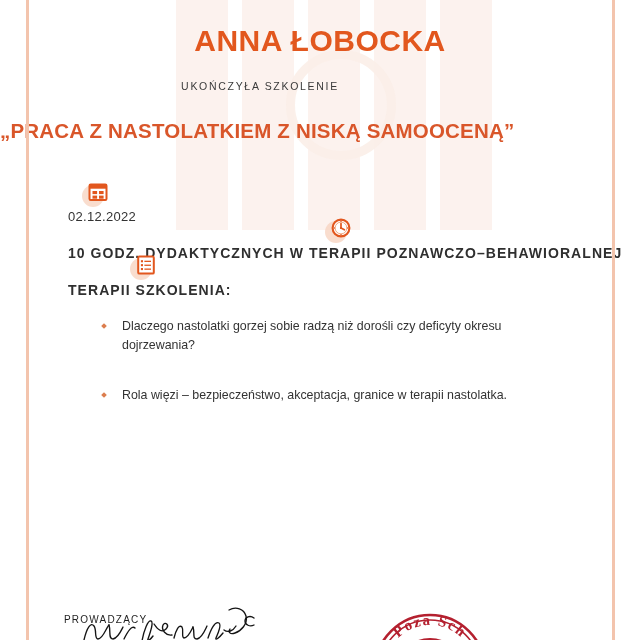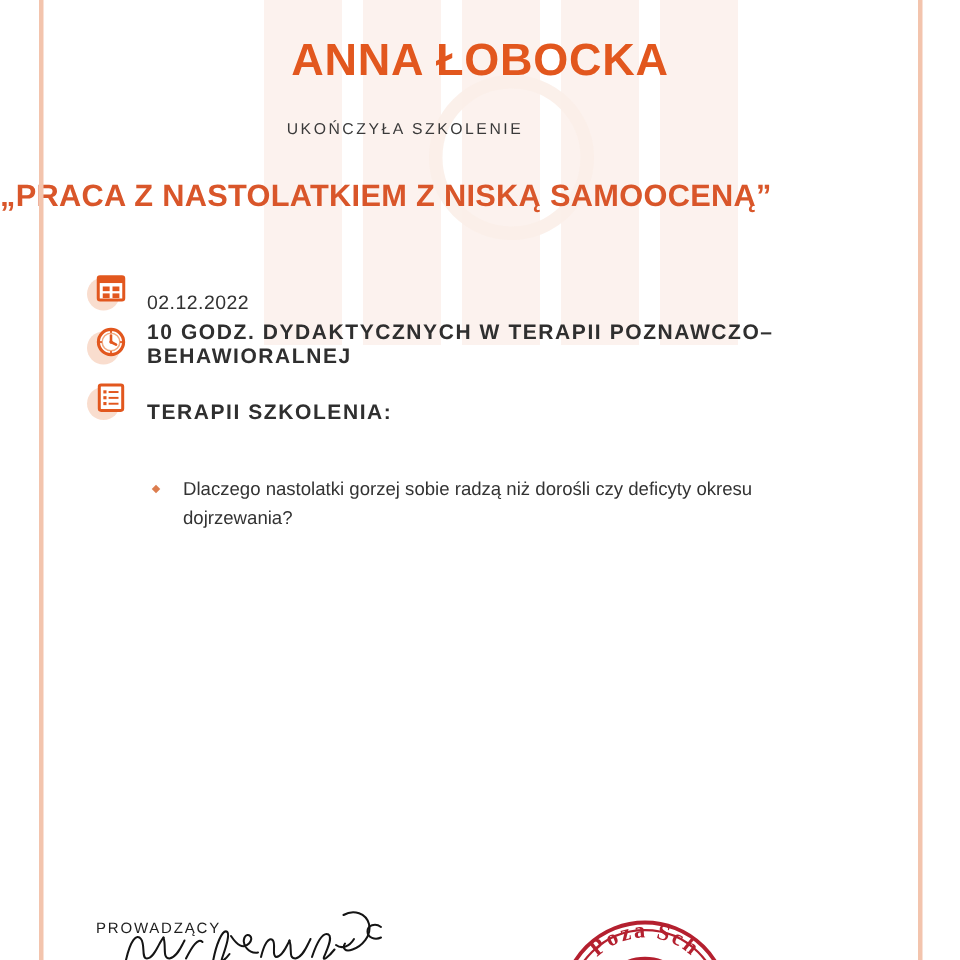--- a/index.html
+++ b/index.html
@@ -82,21 +82,21 @@
     text-align: center;
     font-size: 30px;
     font-weight: bold;
     letter-spacing: .5px;
     color: #e2571e;
     white-space: nowrap;
   }
 
   .completion-line {
     position: absolute;
-    left: 12px;
+    left: 2px;
     top: 80px;
     width: 516px;
     text-align: center;
     font-size: 10.5px;
     letter-spacing: 1.7px;
     color: #3a3a3a;
   }
 
   .course-title {
     position: absolute;
@@ -109,22 +109,23 @@
     letter-spacing: .2px;
     color: #d9562a;
     white-space: nowrap;
   }
 
   
   .info-row {
     position: absolute;
     left: 58px;
     display: flex;
-    align-items: flex-end;
+    align-items: center;
     height: 30px;
+    flex-direction: column;
   }
   .info-row.date     { top: 179px; }
   .info-row.hours    { top: 215px; }
   .info-row.programme{ top: 252px; }
 
   .icon-wrap {
     position: relative;
     width: 30px;
     height: 30px;
     flex: 0 0 30px;
@@ -300,20 +301,24 @@
           </svg>
         </span>
       </span>
       <span class="info-text programme-text">TERAPII SZKOLENIA:</span>
     </div>
 
     <div class="agenda">
       <div class="agenda-item">
         <span class="agenda-bullet"></span>
         <span>Dlaczego nastolatki gorzej sobie radzą niż dorośli czy deficyty okresu dojrzewania?</span>
+      </div>
+      <div class="agenda-item">
+        <span class="agenda-bullet"></span>
+        <span>Rola więzi – bezpieczeństwo, akceptacja, granice w terapii nastolatka.</span>
       </div>
     </div>
 
     <div class="signature-block">
       <span class="signature-label">PROWADZĄCY</span>
       <span class="signature-mark">
         <svg width="200" height="44" viewBox="0 0 200 44">
           <g fill="none" stroke="#141414" stroke-width="1.35" stroke-linecap="round" stroke-linejoin="round">
             <path d="M6 40 C9 27, 13 22, 16 26 C19 30, 16 39, 20 39 C25 39, 28 28, 31 25"></path>
             <path d="M31 25 C33 31, 30 39, 35 39 C40 38, 43 31, 45 27"></path>

